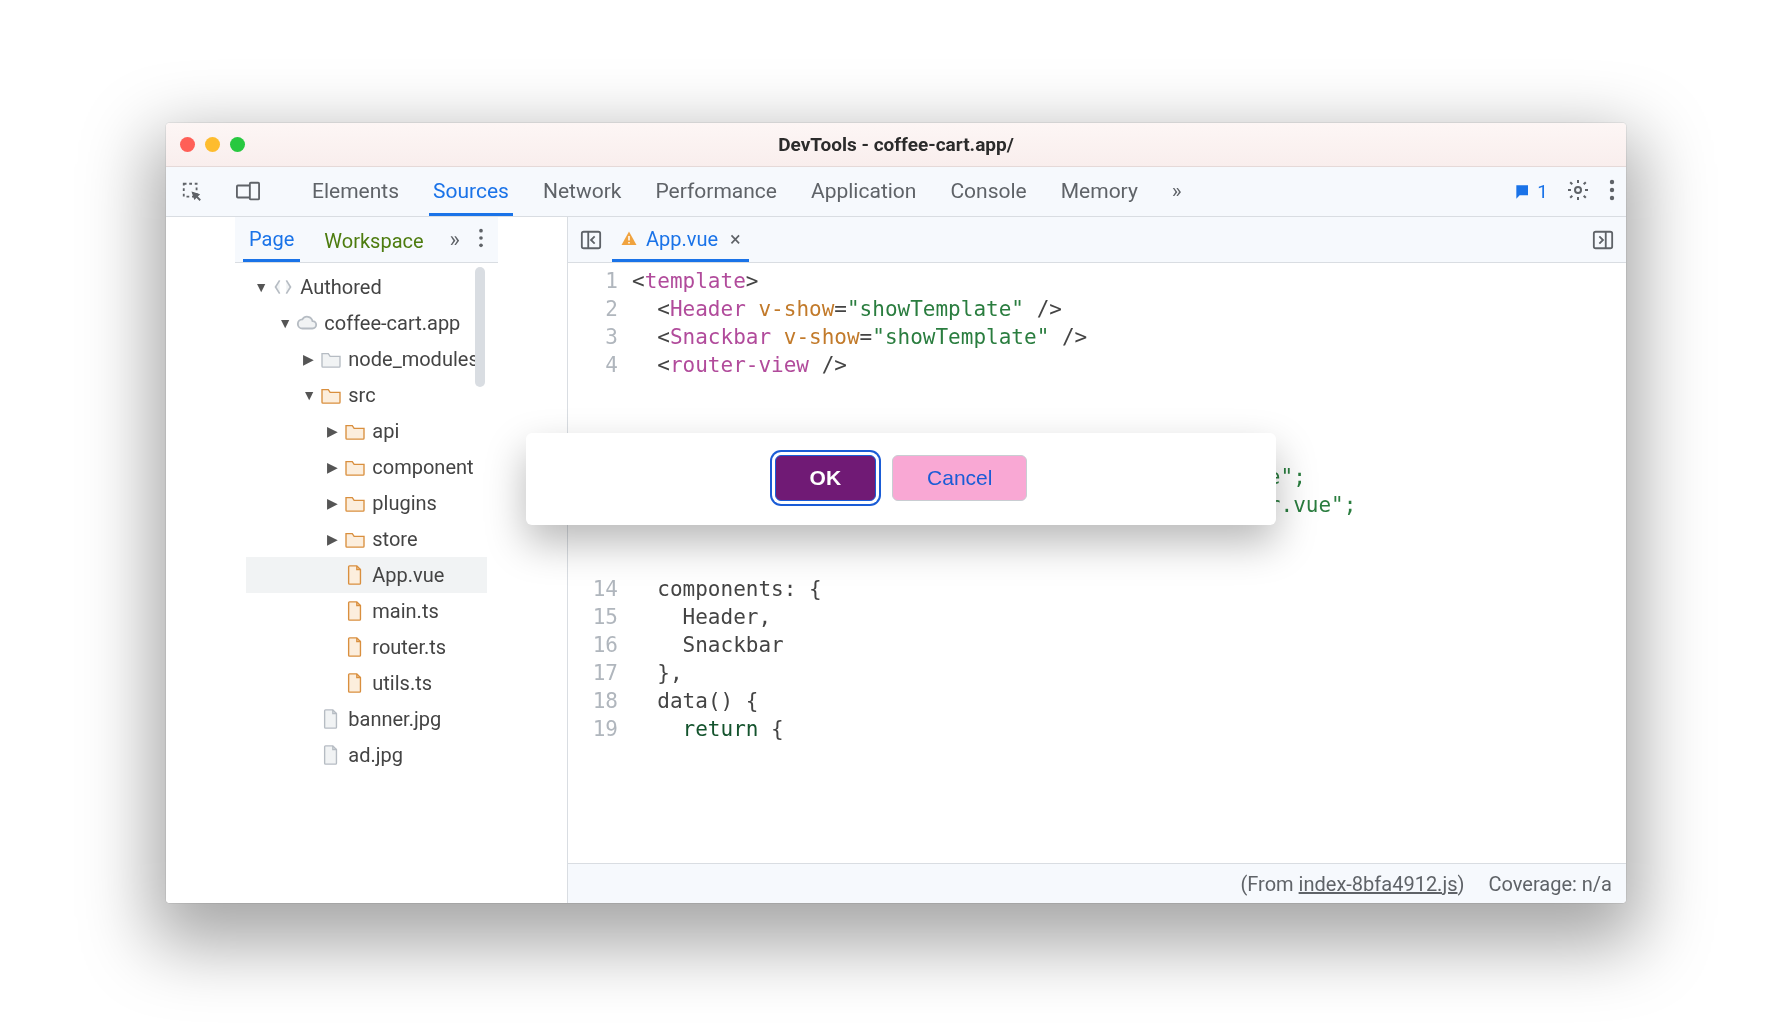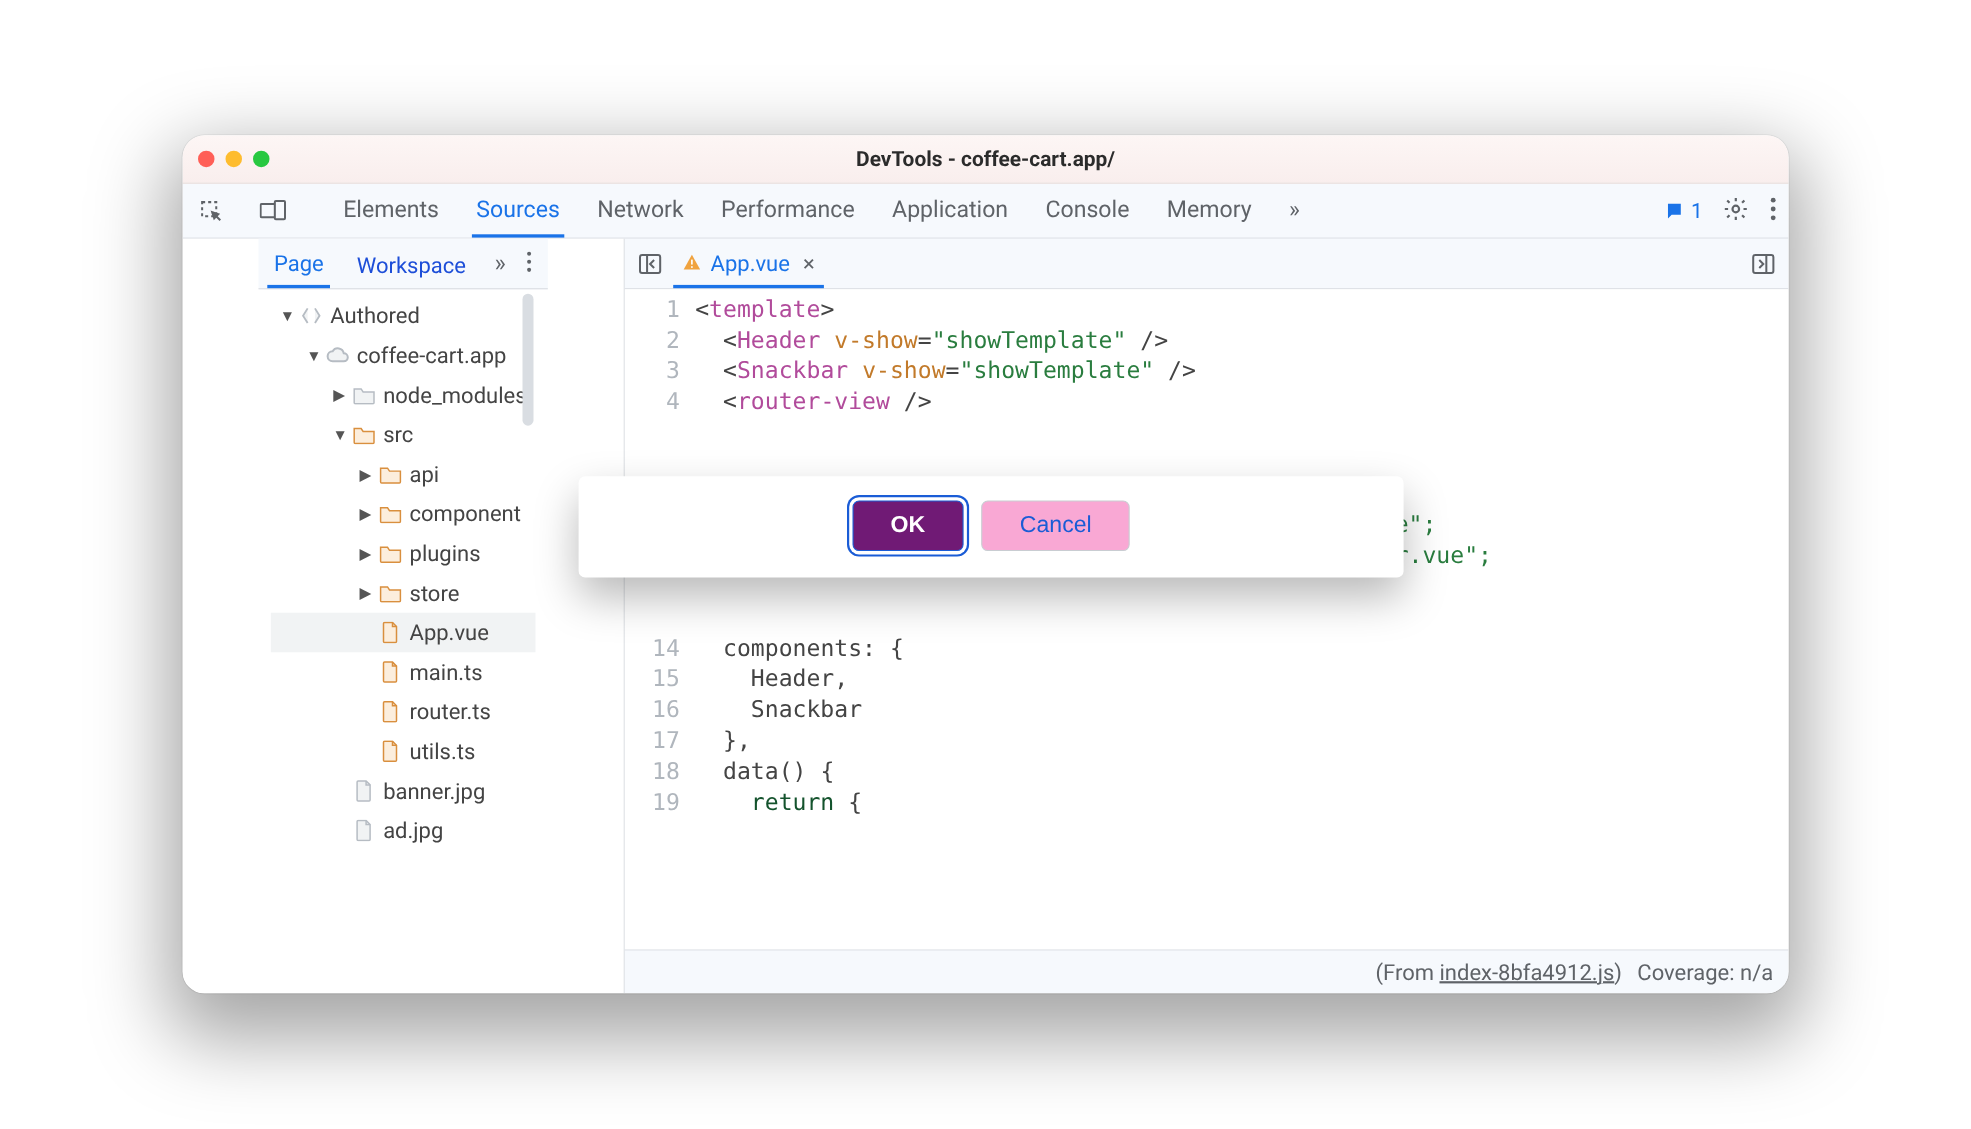--- a/index.html
+++ b/index.html
@@ -14,21 +14,21 @@
 }
 .frame {
   width: 1460px;
   height: 780px;
   position: relative;
 }
 .window {
   width: 100%;
   height: 100%;
   background: #fff;
-  border-radius: 20px;
+  border-radius: 4px;
   overflow: hidden;
   box-shadow: 0 28px 70px 14px rgba(0,0,0,0.35), 0 0 0 1px rgba(0,0,0,0.06);
   position: relative;
   display: flex;
   flex-direction: column;
 }
 .titlebar {
   height: 44px;
   background: linear-gradient(#fdf6f5,#f9eeed);
   border-bottom: 1px solid #e5d9d8;
@@ -80,21 +80,21 @@
   align-items: center;
 }
 .sub-tabs {
   height: 46px;
   border-bottom: 1px solid #d9dde2;
   display: flex; align-items: center;
   padding: 0 8px;
   gap: 18px;
   background: #f6f9fd;
 }
-.subtab { font-size: 20px; color: #1d4ed8; padding: 10px 6px 8px; cursor: pointer; }
+.subtab { font-size: 20px; color: #4d7c0f; padding: 10px 6px 8px; cursor: pointer; }
 .subtab.active { color: #1a73e8; border-bottom: 3px solid #1a73e8; }
 .sub-tabs .more { margin-left: 2px; font-size: 22px; color: #5f6368; }
 .sub-tabs .kebab-right { margin-left: auto; padding-right:6px; color: #5f6368; }
 .tree {
   flex: 1; overflow: auto; padding: 6px 0 12px;
   font-size: 20px; color: #444;
   position: relative;
 }
 .tree-scrollbar {
   position: absolute; right: 2px; top: 4px; width: 10px; height: 120px;
@@ -120,21 +120,21 @@
 .filetab { display:flex; align-items:center; gap:8px; padding: 10px 8px 8px; border-bottom: 3px solid #1a73e8; color:#1a73e8; font-size:20px; }
 .warn-icon { width:18px;height:18px; }
 .close-x { color:#5f6368; font-size:20px; margin-left:4px; }
 .editor-tabs .right-icon { margin-left:auto; }
 .code-wrap { flex:1; overflow:hidden; position:relative; background:#fff; }
 .code { display:flex; font-family: ui-monospace, SFMono-Regular, Menlo, monospace; font-size:21px; line-height:28px; padding-top:4px; }
 .gutter { width: 64px; text-align:right; color:#b0b6bd; padding-right:14px; }
 .gutter div{height:28px;}
 .src { white-space: pre; color:#444; }
 .tag{color:#b14b9b}.attr{color:#c27a2a}.str{color:#2a7d3f}.kw{color:#14532d}.id{color:#444}
-.statusbar { height:40px; border-top:1px solid #d9dde2; display:flex; align-items:center; justify-content:flex-end; padding:0 14px; gap:14px; background:#f6f9fd; color:#5f6368; font-size:20px;}
+.statusbar { height:40px; border-top:1px solid #d9dde2; display:flex; align-items:center; justify-content:flex-end; padding:0 14px; gap:24px; background:#f6f9fd; color:#5f6368; font-size:20px;}
 .statusbar a{text-decoration:underline;color:#5f6368}
 .modal {
   position: absolute;
   left: 360px; top: 310px;
   width: 750px;
   background: #fff;
   border-radius: 6px;
   box-shadow: 0 18px 40px rgba(0,0,0,0.28);
   padding: 22px 26px 24px;
   text-align:center;

